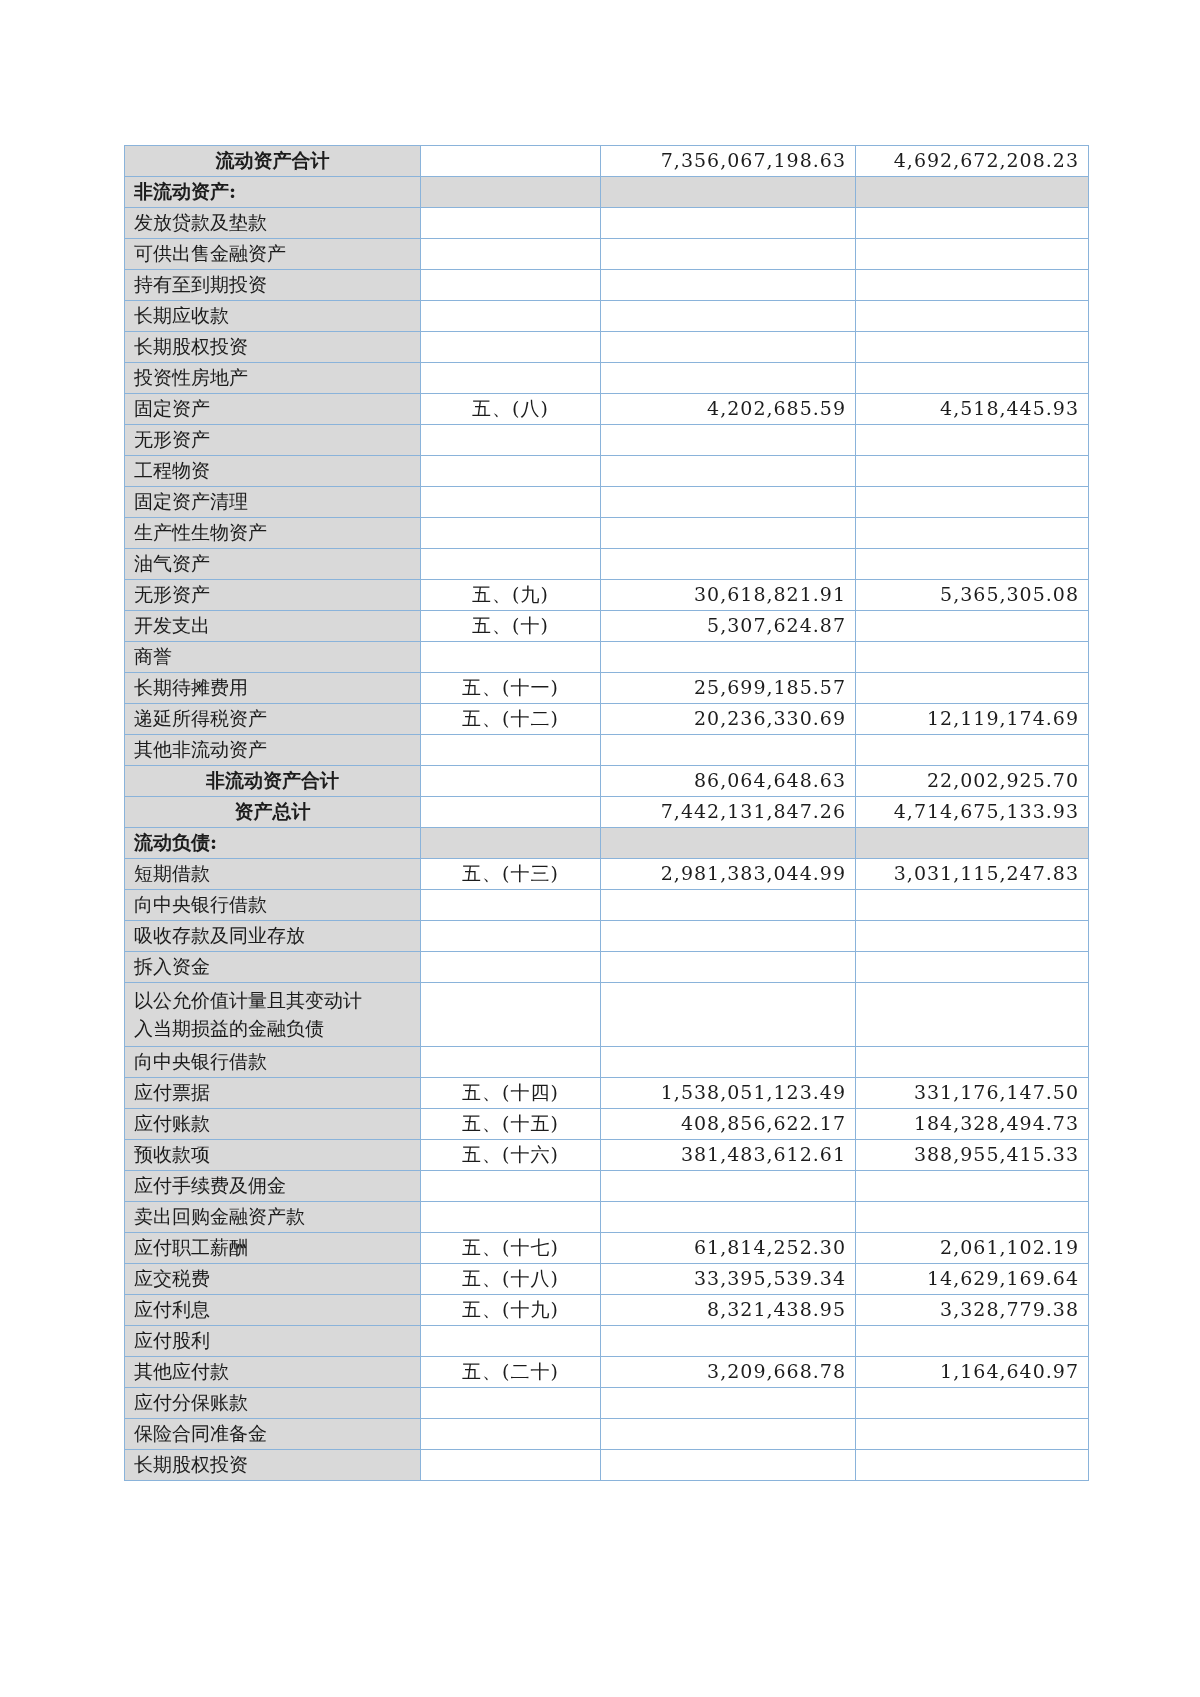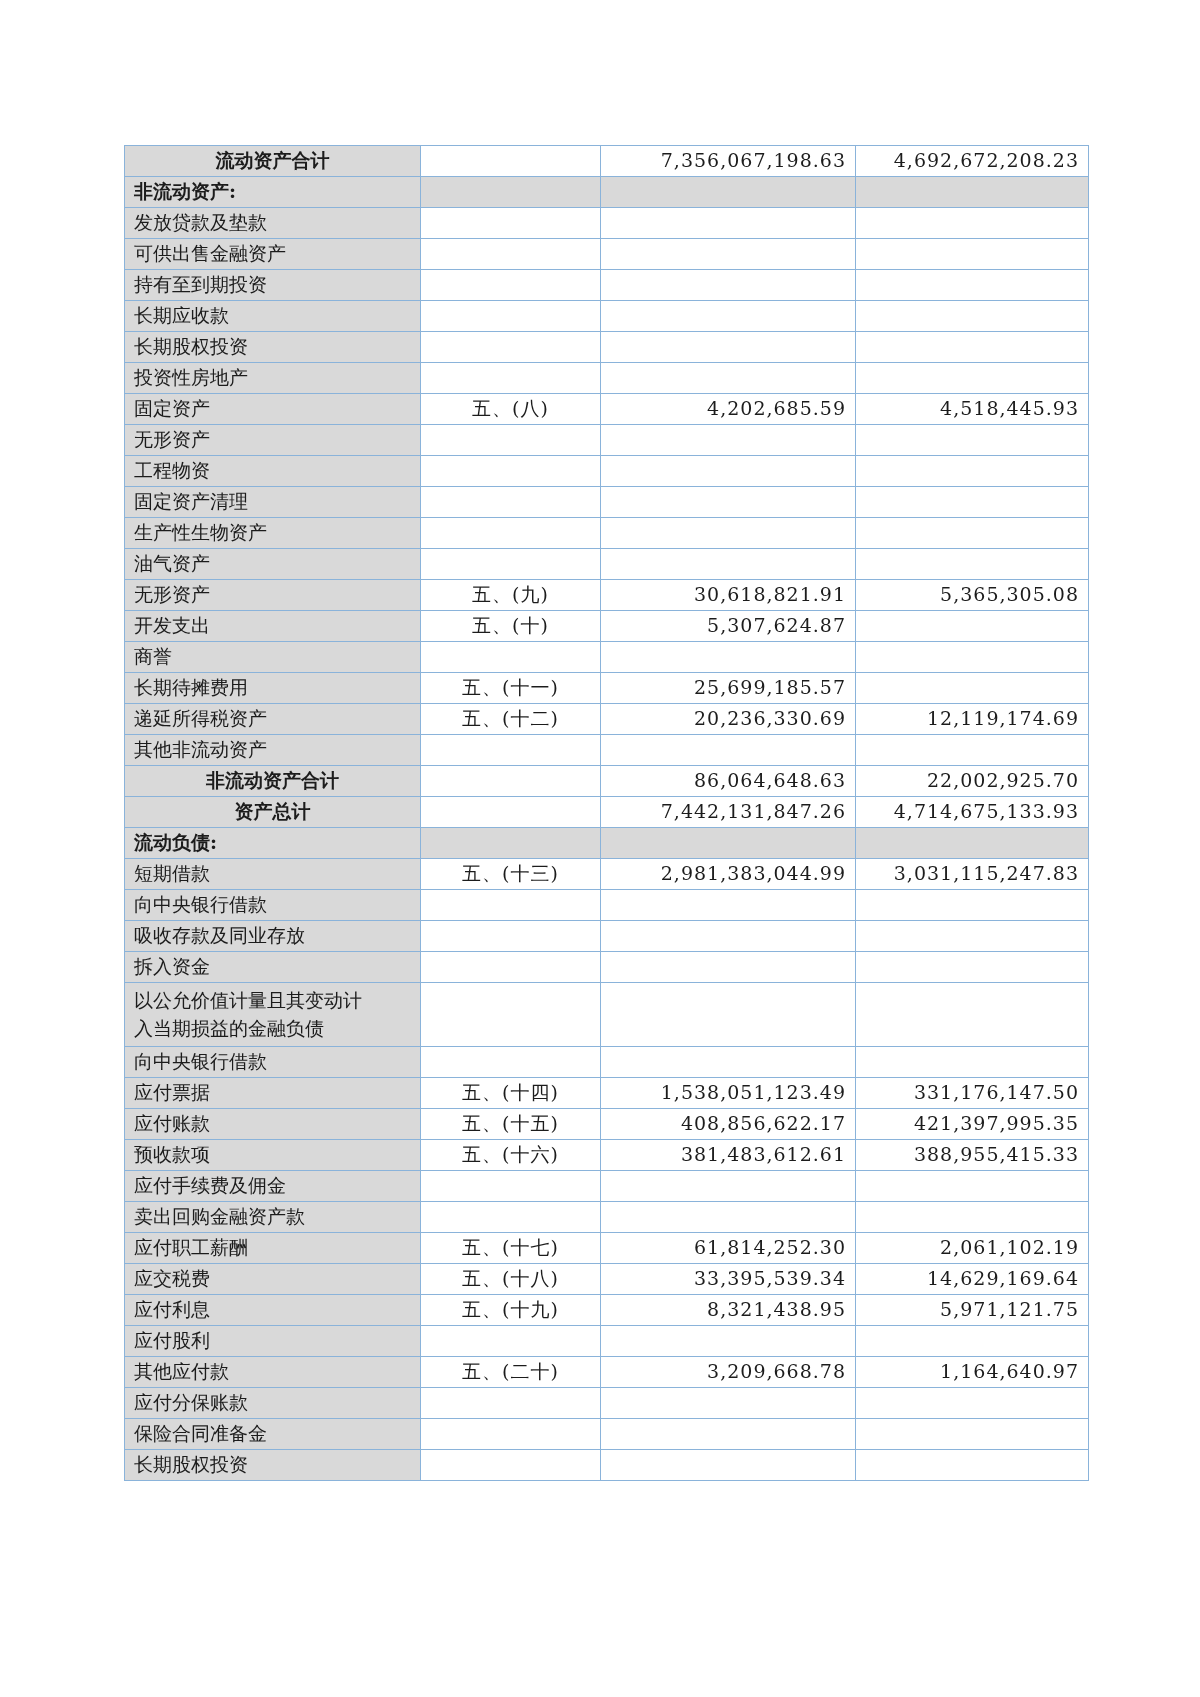--- a/index.html
+++ b/index.html
@@ -255,21 +255,21 @@
           <tr class="item">
     <td class="label">应付票据</td>
     <td class="note">五、(十四)</td>
     <td class="num">1,538,051,123.49</td>
     <td class="num">331,176,147.50</td>
   </tr>
           <tr class="item">
     <td class="label">应付账款</td>
     <td class="note">五、(十五)</td>
     <td class="num">408,856,622.17</td>
-    <td class="num">421,397,995.35</td>
+    <td class="num">184,328,494.73</td>
   </tr>
           <tr class="item">
     <td class="label">预收款项</td>
     <td class="note">五、(十六)</td>
     <td class="num">381,483,612.61</td>
     <td class="num">388,955,415.33</td>
   </tr>
           <tr class="item">
     <td class="label">应付手续费及佣金</td>
     <td class="note"></td>
@@ -291,21 +291,21 @@
           <tr class="item">
     <td class="label">应交税费</td>
     <td class="note">五、(十八)</td>
     <td class="num">33,395,539.34</td>
     <td class="num">14,629,169.64</td>
   </tr>
           <tr class="item">
     <td class="label">应付利息</td>
     <td class="note">五、(十九)</td>
     <td class="num">8,321,438.95</td>
-    <td class="num">5,971,121.75</td>
+    <td class="num">3,328,779.38</td>
   </tr>
           <tr class="item">
     <td class="label">应付股利</td>
     <td class="note"></td>
     <td class="num"></td>
     <td class="num"></td>
   </tr>
           <tr class="item">
     <td class="label">其他应付款</td>
     <td class="note">五、(二十)</td>

